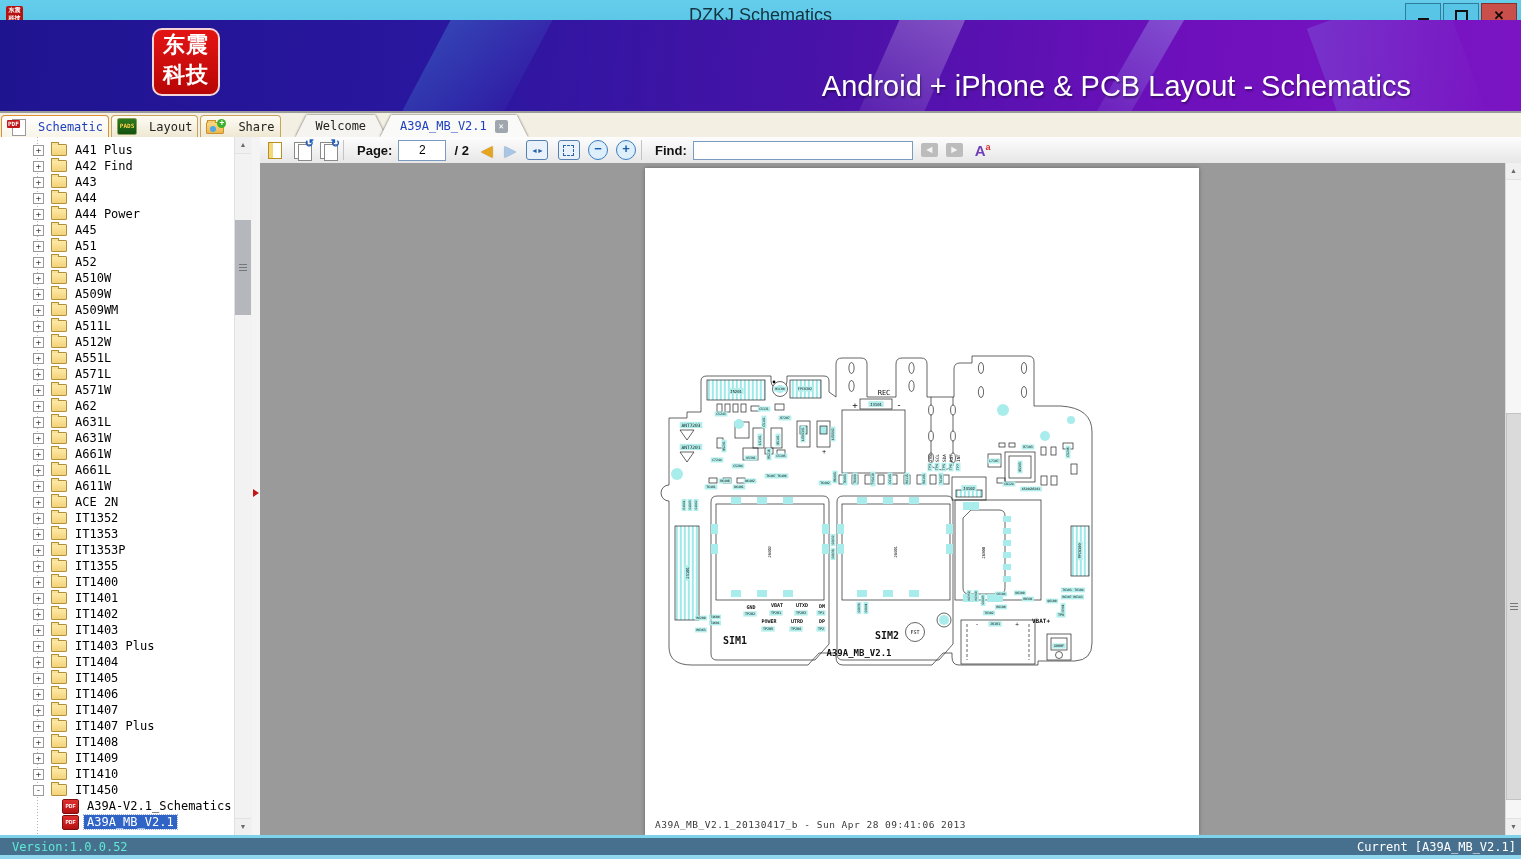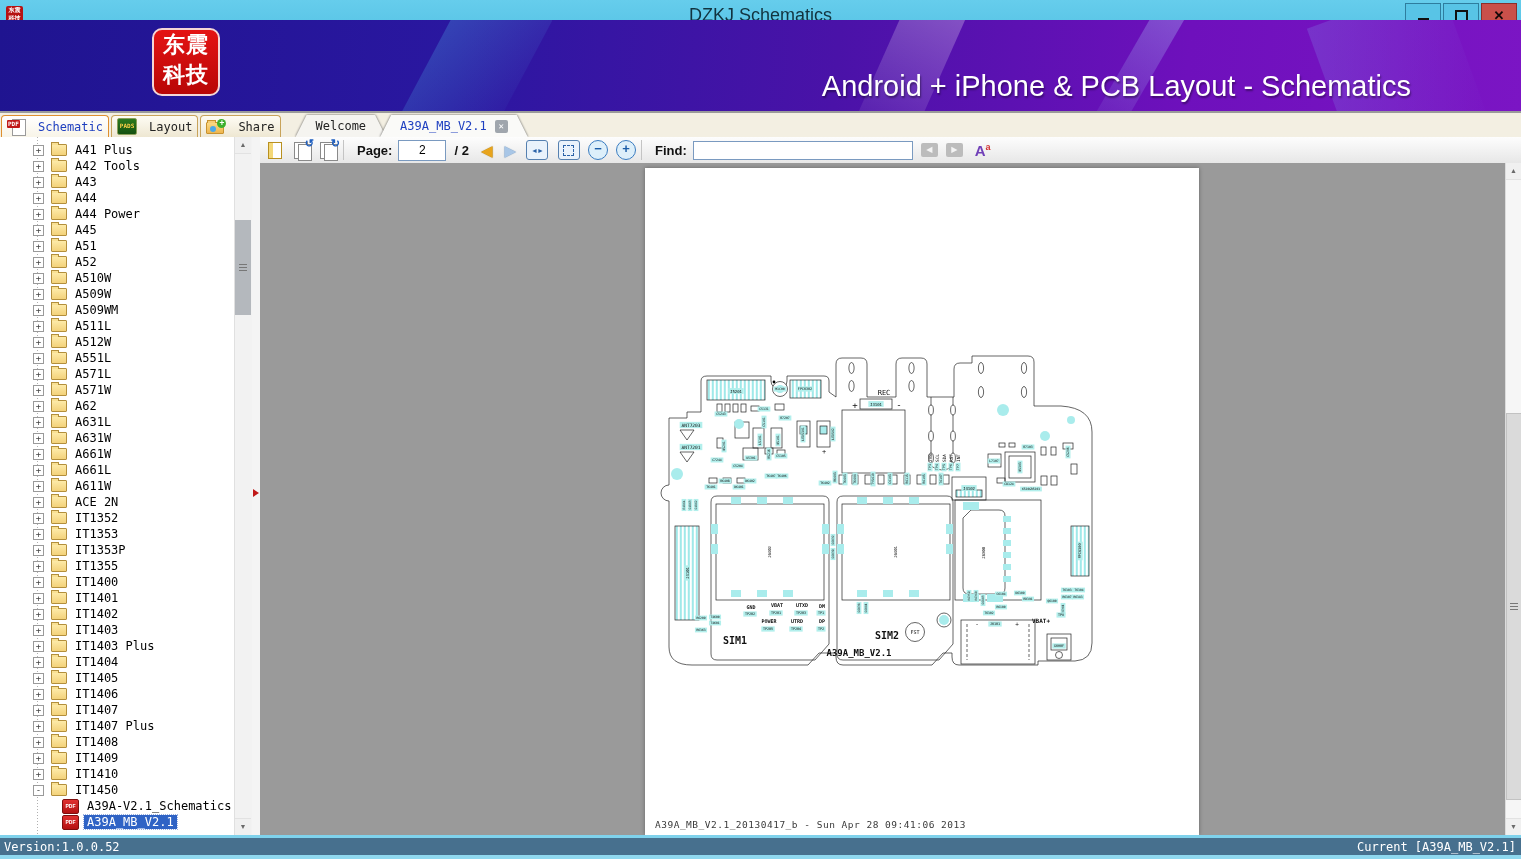--- a/index.html
+++ b/index.html
@@ -90,21 +90,21 @@
   .viewer{position:absolute;left:0;top:26px;right:0;bottom:0;background:#9a9a9a;overflow:hidden;}
   .vsb{position:absolute;right:0;top:0;bottom:0;width:15px;background:#f6f6f6;border-left:1px solid #dcdcdc;}
   .vsb .sb-btn{width:15px;}
   .vsb .sb-thumb{width:14px;background:#dadada;border:1px solid #c2c2c2;}
   .pdfpage{position:absolute;left:385px;top:5px;width:554px;height:667px;background:#fff;box-shadow:0 0 4px rgba(0,0,0,.35);}
   .pcbsvg{position:absolute;left:2px;top:180px;}
   .pgfooter{position:absolute;left:10px;top:651px;font:9.5px "DejaVu Sans Mono",monospace;color:#3a3a3a;letter-spacing:.5px;}
   
   .statusbar{position:absolute;left:0;bottom:0;width:100%;height:24px;background:#47708e;border-top:3px solid #7fd2ec;box-sizing:border-box;}
   .statusbar .strip{position:absolute;left:0;bottom:0;width:100%;height:4px;background:#8fd8ef;}
-  .st-left{position:absolute;left:4px;top:2px;color:#ffffff;font:12px "DejaVu Sans Mono",monospace;}
+  .st-left{position:absolute;left:12px;top:2px;color:#5eead4;font:12px "DejaVu Sans Mono",monospace;}
   .st-right{position:absolute;right:5px;top:2px;color:#fff;font:12px "DejaVu Sans Mono",monospace;}
 </style>
 </head>
 <body>
 
 <div class="app">
 
   <div class="titlebar">
     <span class="tb-logo">东震科技</span>
     <span class="tb-title">DZKJ Schematics</span>
@@ -171,21 +171,21 @@
   <div class="sidebar">
     <div class="tree" id="tree-list">
         <div class="trow">
           <span class="tplus">+</span>
           <span class="tfold"></span>
           <span class="tlabel">A41 Plus</span>
         </div>
         <div class="trow">
           <span class="tplus">+</span>
           <span class="tfold"></span>
-          <span class="tlabel">A42 Tools</span>
+          <span class="tlabel">A42 Find</span>
         </div>
         <div class="trow">
           <span class="tplus">+</span>
           <span class="tfold"></span>
           <span class="tlabel">A43</span>
         </div>
         <div class="trow">
           <span class="tplus">+</span>
           <span class="tfold"></span>
           <span class="tlabel">A44</span>

